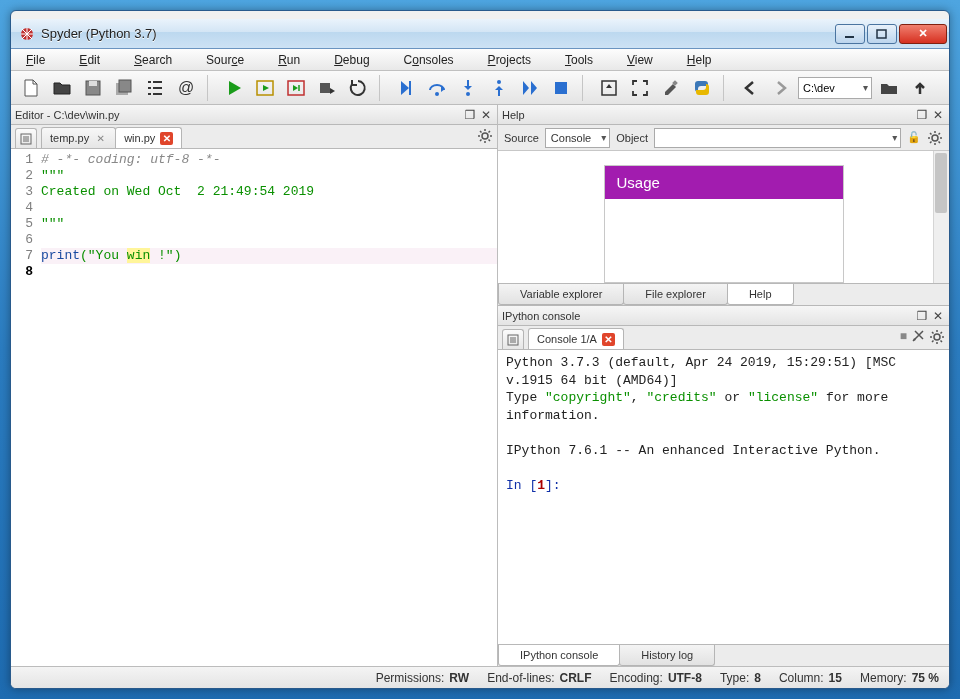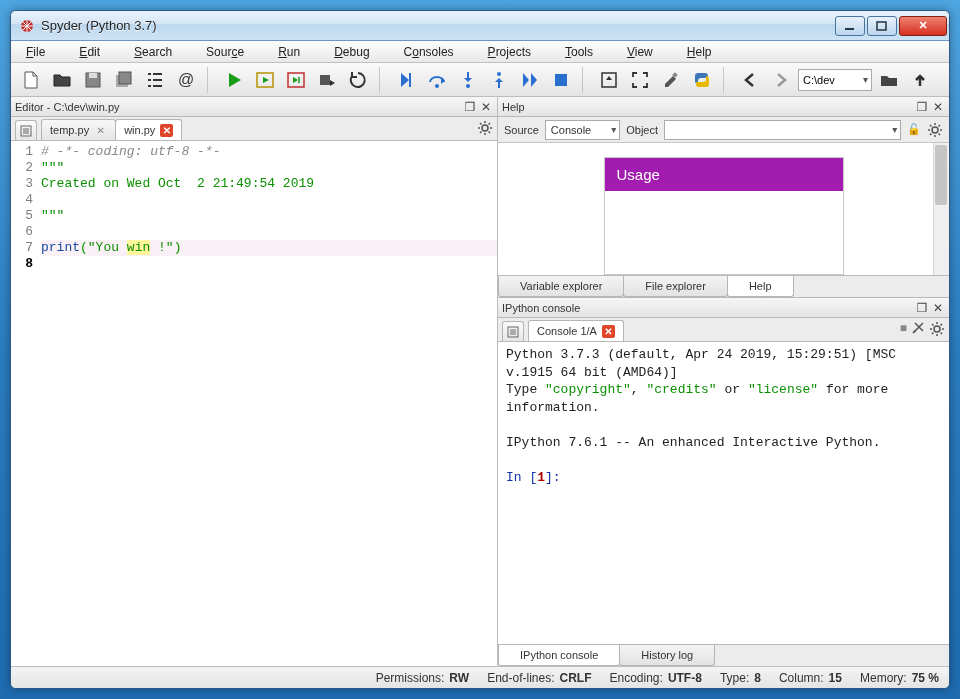--- a/index.html
+++ b/index.html
@@ -20,20 +20,21 @@
   box-shadow: 0 0 10px rgba(0,0,0,.35);
   overflow: hidden;
 }
 
 .titlebar {
   height: 30px;
   background: linear-gradient(to bottom, #eaf3fb 0%, #d3e5f5 45%, #bcd8ef 46%, #cde2f4 100%);
   display: flex; align-items: center;
   padding: 0 2px 0 8px;
   border-bottom: 1px solid #6b94c0;
+  margin-top: 8px;
 }
 .titlebar .appicon { width:16px; height:16px; margin-right:6px; color:#a02020; }
 .titlebar .title { color:#222; font-size:13px; flex:1; text-shadow: 0 1px 0 #fff; }
 .winbtns { display:flex; gap:2px; }
 .winbtn {
   width: 30px; height: 20px;
   border: 1px solid #4a74a0;
   border-radius: 3px;
   background: linear-gradient(to bottom,#e8f1fa,#bcd5ed);
   display:flex; align-items:center; justify-content:center;
@@ -127,21 +128,21 @@
 .c-comment { color:#888; font-style:italic;}
 .c-str { color:#0a9000;}
 .c-kw { color:#1a4aa0;}
 .line-hl { background:#faf1f7;}
 .hilite { background:#fff59a; }
 
 .helpctrlrow {
   height:26px; display:flex; align-items:center; gap:6px; padding:0 6px;
   background:#ececec; border-bottom:1px solid #c7c7c7; font-size:11px; color:#333;
 }
-.helpcombo { height:20px; border:1px solid #aaa; background:#fff; padding:0 28px 0 5px; position:relative; display:flex; align-items:center; min-width:65px;}
+.helpcombo { height:20px; border:1px solid #aaa; background:#fff; padding:0 18px 0 5px; position:relative; display:flex; align-items:center; min-width:65px;}
 .helpcombo::after{content:"▾"; position:absolute; right:3px; color:#555; font-size:10px;}
 .helpinput { flex:1; height:20px; border:1px solid #aaa; background:#fff; padding:0 4px;}
 
 .helpbody { flex:1; background:#fff; display:flex; justify-content:center; padding:14px 8px 0; overflow:hidden; position:relative;}
 .helpscroll { position:absolute; right:0; top:0; bottom:0; width:16px; background:#efefef; border-left:1px solid #d5d5d5;}
 .helpthumb { position:absolute; right:2px; top:2px; width:12px; height:60px; background:#c5c5c5; border-radius:2px;}
 .usagecard { width:240px; border:1px solid #c8c8c8;}
 .usagehdr { background:#a21caf; color:#fff; padding:8px 12px; font-size:15px;}
 .usagebody { padding:12px 14px; color:#444; font-size:13px; line-height:1.35;}
 

